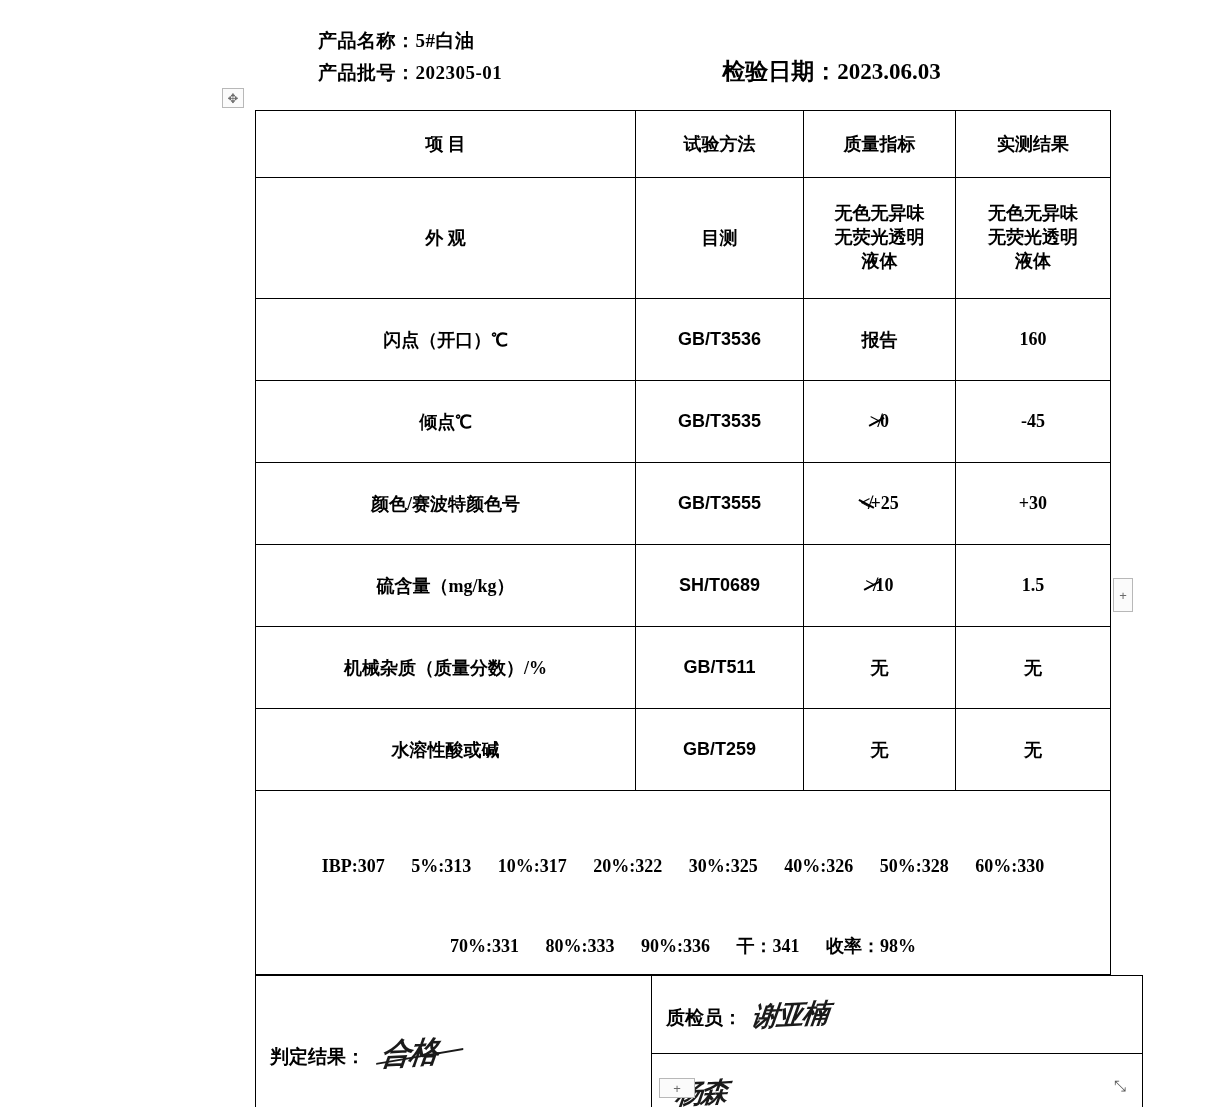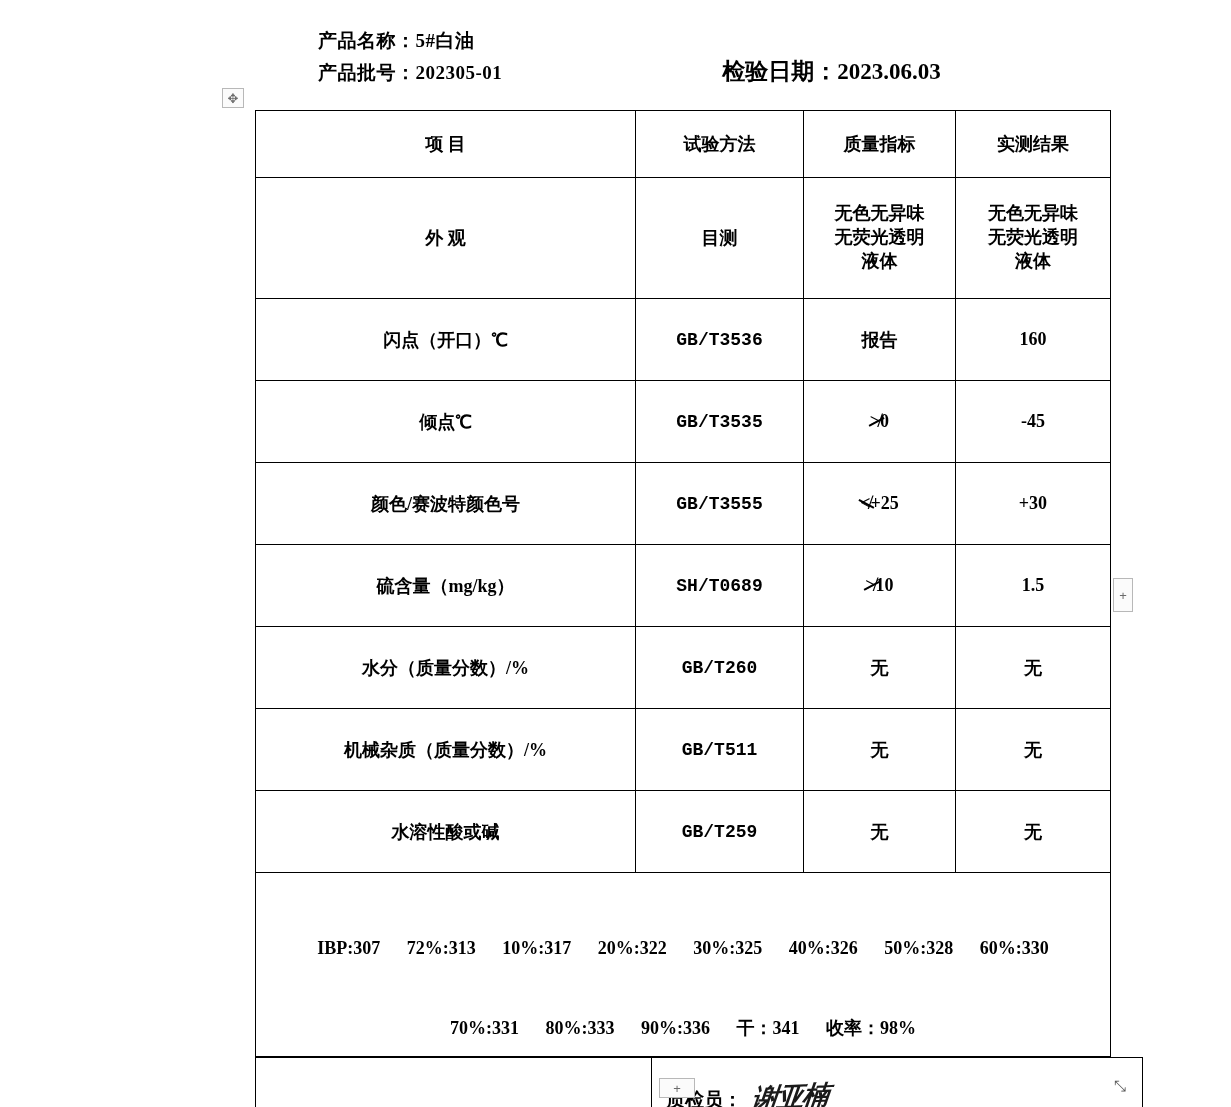--- a/index.html
+++ b/index.html
@@ -72,21 +72,21 @@
   col.c1 { width: 380px; }
   col.c2 { width: 168px; }
   col.c3 { width: 152px; }
   col.c4 { width: 155px; }
 
   .r-head td { height: 42px; font-size: 19px; }
   .appear-row td { height: 96px; }
   .multi { line-height: 1.32; font-size: 18px; }
   .norm-row td { height: 57px; }
 
-  .method { font-family: Liberation Mono, monospace; font-weight: bold; }
+  .method { font-family: Liberation Sans, sans-serif; font-weight: bold; }
   .sup { font-size: 11px; vertical-align: super; }
 
   .strike-ge, .strike-le {
     position: relative;
     display: inline-block;
   }
   .strike-ge::before {
     content: "";
     position: absolute;
     left: -2px;
@@ -247,46 +247,40 @@
 
 
 
         <tr class="norm-row">
           <td>硫含量（mg/kg）</td>
           <td class="method">SH/T0689</td>
           <td><span class="strike-ge">≯10</span></td>
           <td>1.5</td>
         </tr>
 
-        <tr class="norm-row">
-          <td>水分（质量分数）/%</td>
-          <td class="method">GB/T260</td>
-          <td>无</td>
-          <td>无</td>
-        </tr>
 
         <tr class="norm-row">
           <td>机械杂质（质量分数）/%</td>
           <td class="method">GB/T511</td>
           <td>无</td>
           <td>无</td>
         </tr>
 
         <tr class="norm-row">
           <td>水溶性酸或碱</td>
           <td class="method">GB/T259</td>
           <td>无</td>
           <td>无</td>
         </tr>
 
         <tr class="distill">
           <td colspan="4">
             <div class="dist-line">
               <span class="gap-a">IBP:307</span>
-              <span class="gap-a">72%:313</span>
+              <span class="gap-a">5%:313</span>
               <span class="gap-a">10%:317</span>
               <span class="gap-a">20%:322</span>
               <span class="gap-a">30%:325</span>
               <span class="gap-a">40%:326</span>
               <span class="gap-a">50%:328</span>
               <span>60%:330</span>
             </div>
             <div class="dist-line">
               <span class="gap-a">70%:331</span>
               <span class="gap-a">80%:333</span>

